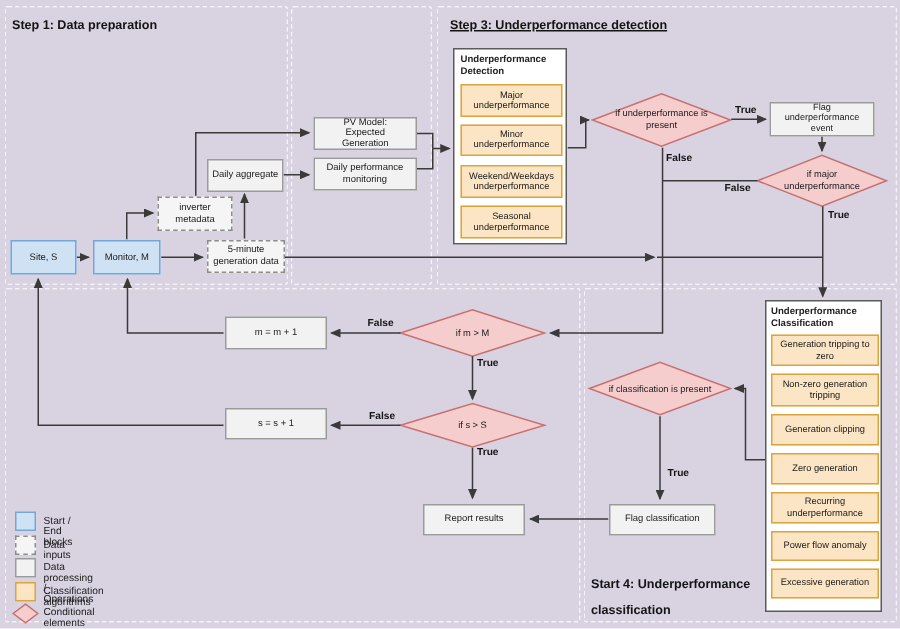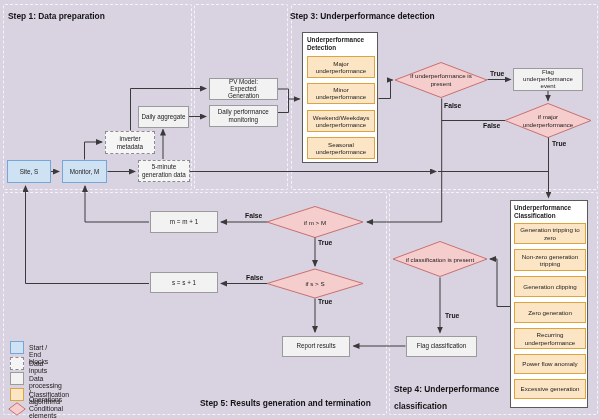--- a/index.html
+++ b/index.html
@@ -85,23 +85,22 @@
       <path d="M267,222 H221" marker-end="url(#arr)"></path>
       <path d="M149,222 H85 V186" marker-end="url(#arr)"></path>
       <path d="M315,237.5 V266" marker-end="url(#arr)"></path>
       <path d="M267,283.5 H221" marker-end="url(#arr)"></path>
       <path d="M149,283.5 H25.5 V186" marker-end="url(#arr)"></path>
       <path d="M315,298.5 V332" marker-end="url(#arr)"></path>
     </g>
   </svg>
 
   <div class="step-label" style="left:8px;top:8px;">Step 1: Data preparation</div>
-  <div class="step-label" style="left:290px;top:8px;">Step 3: Underperformance detection</div>
-  <div class="step-label" style="left:394px;top:381px;width:122px;line-height:17px;">Step 4: Underperformance classification</div>
-  <div class="step-label" style="left:200px;top:395px;white-space:nowrap;">Step 5: Results generation and termination</div>
+  <div class="step-label" style="left:300px;top:8px;text-decoration:underline;">Step 3: Underperformance detection</div>
+  <div class="step-label" style="left:394px;top:381px;width:122px;line-height:17px;">Start 4: Underperformance classification</div>
 
   <div class="node blue" style="left:7px;top:160px;width:44px;height:22.5px;">Site, S</div>
   <div class="node blue" style="left:62px;top:160px;width:45px;height:22.5px;">Monitor, M</div>
   <div class="node dashedbox" style="left:105px;top:131px;width:50px;height:23px;">inverter metadata</div>
   <div class="node gray" style="left:138px;top:106px;width:51px;height:21.5px;padding:1px 2px;">Daily aggregate</div>
   <div class="node dashedbox" style="left:138px;top:159.5px;width:52px;height:22px;padding:1px 2px;">5-minute generation data</div>
 
   <div class="node gray" style="left:209px;top:77.5px;width:69px;height:22px;">PV Model: Expected Generation</div>
   <div class="node gray" style="left:209px;top:104.5px;width:68.5px;height:22px;">Daily performance monitoring</div>
 

